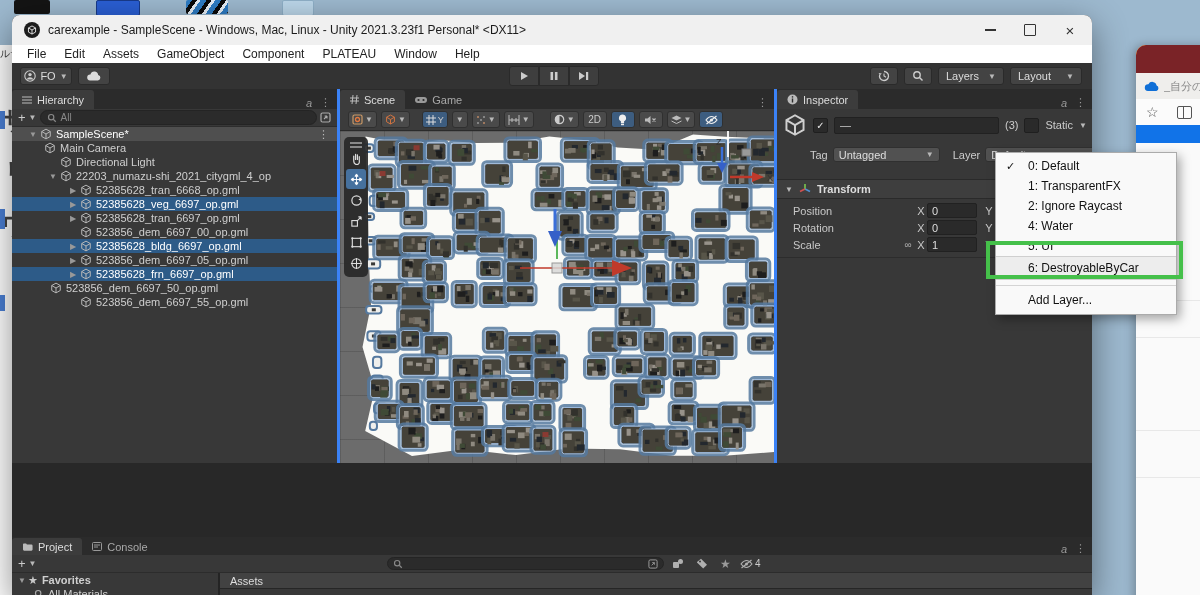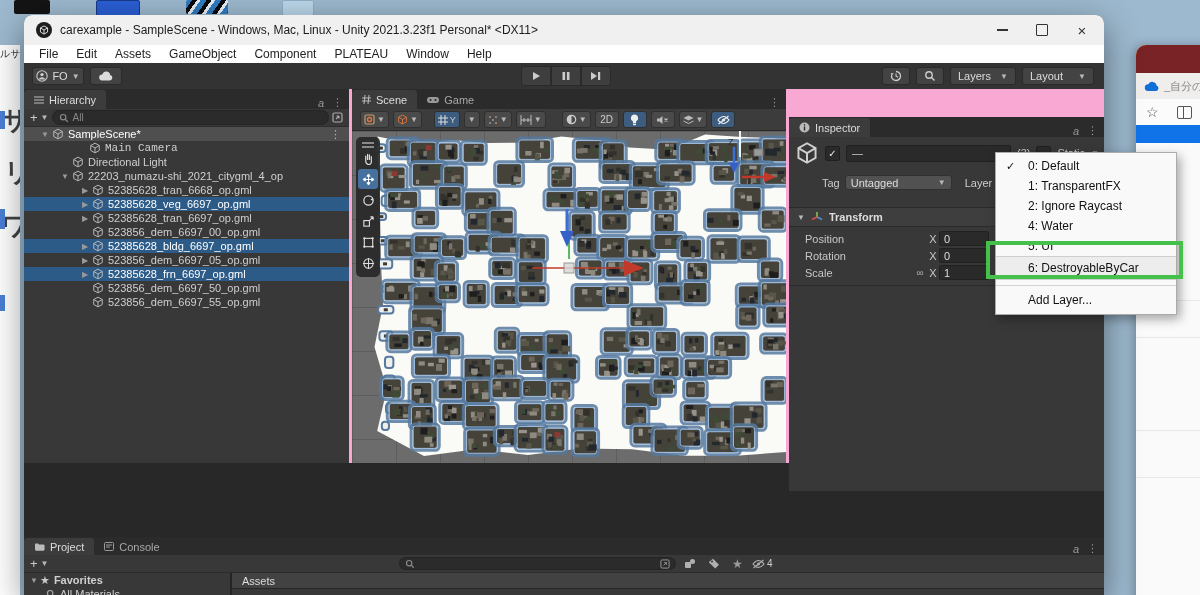--- a/index.html
+++ b/index.html
@@ -25,42 +25,42 @@
   .edge .toolrow{position:absolute;left:0;top:54px;width:100px;height:26px;background:#fbfbfb;display:flex;align-items:center;gap:18px;padding-left:10px;box-sizing:border-box;}
   .edge .star{color:#555;font-size:14px;}
   .edge .splitbox{width:13px;height:11px;border:1.5px solid #555;border-radius:2px;position:relative;}
   .edge .splitbox::after{content:"";position:absolute;left:5px;top:0;width:1.5px;height:11px;background:#555;}
   .edge .bluebar{position:absolute;left:0;top:80px;width:100px;height:18px;background:#1173e8;}
   .edge .content{position:absolute;left:0;top:98px;width:100px;height:452px;background:#fafafa;}
   .edge .snippet{position:absolute;left:74px;top:40px;font-size:13px;color:#222;white-space:nowrap;}
   .edge .snipline{position:absolute;left:70px;top:68px;width:30px;height:1px;background:#d8d8d8;}
   .edge .hline{position:absolute;left:0;width:100px;height:1px;background:#e8e8e8;}
   
-  .uwin{position:absolute;left:24px;top:15px;width:1080px;height:580px;z-index:10;
+  .uwin{position:absolute;left:12px;top:15px;width:1080px;height:580px;z-index:10;
     border-radius:8px 8px 0 0;box-shadow:0 10px 35px rgba(0,0,0,.45);overflow:hidden;background:#282828;}
   .titlebar{position:absolute;left:0;top:0;width:1080px;height:30px;background:#f0f0f0;display:flex;align-items:center;}
   .uicon{width:16px;height:16px;border-radius:50%;background:#1d1d1d;margin-left:12px;flex:none;display:flex;align-items:center;justify-content:center;}
   .title-txt{font-size:12px;color:#1b1b1b;margin-left:8px;white-space:nowrap;}
   .wctl{position:absolute;top:0;height:30px;width:40px;display:flex;align-items:center;justify-content:center;color:#333;}
   .wc-minbar{width:11px;height:1.5px;background:#333;}
   .wc-maxbox{width:10px;height:10px;border:1.5px solid #333;border-radius:1px;}
   .wc-x{font-size:15px;line-height:1;}
   .menubar{position:absolute;left:0;top:30px;width:1080px;height:18px;background:#fff;display:flex;align-items:center;padding-left:6px;box-sizing:border-box;}
   .menu-item{font-size:12px;color:#222;padding:0 9px;}
   
   .utoolbar{position:absolute;left:0;top:48px;width:1080px;height:26px;background:#333333;border-bottom:1px solid #222;}
   .pill{position:absolute;top:4px;height:18px;background:#434343;border:1px solid #2a2a2a;border-radius:3px;
     display:flex;align-items:center;justify-content:center;gap:4px;color:#ddd;font-size:11px;box-sizing:border-box;}
   .dd-caret{font-size:8px;color:#b8b8b8;}
   .playbtn{width:30px;height:20px;background:#3e3e3e;border:1px solid #2a2a2a;display:flex;align-items:center;justify-content:center;box-sizing:border-box;}
   .playwrap{position:absolute;left:497px;top:3px;display:flex;}
   .playwrap .playbtn:first-child{border-radius:3px 0 0 3px;}
   .playwrap .playbtn:last-child{border-radius:0 3px 3px 0;}
   
-  .umain{position:absolute;left:0;top:74px;width:1080px;height:374px;background:#f9a8d4;}
+  .umain{position:absolute;left:0;top:74px;width:1080px;height:374px;background:#3b82f6;}
   .panel{position:absolute;top:0;height:374px;background:#383838;}
   .tabstrip{position:absolute;left:0;top:0;right:0;height:20px;background:#2b2b2b;display:flex;align-items:flex-end;}
   .tab{height:19px;display:flex;align-items:center;gap:5px;padding:0 10px;font-size:11px;color:#a8a8a8;}
   .tab.active{background:#3c3c3c;color:#ddd;border-radius:3px 3px 0 0;}
   .strip-icons{margin-left:auto;display:flex;align-items:center;gap:8px;padding-right:6px;color:#999;font-size:11px;}
   .lockglyph{font-size:11px;color:#999;font-style:italic;}
   .kebab-i{color:#999;font-size:11px;letter-spacing:0;}
   
   .h-toolbar{position:absolute;left:0;top:20px;width:100%;height:18px;background:#383838;border-bottom:1px solid #2d2d2d;
     display:flex;align-items:center;box-sizing:border-box;padding:0 6px;gap:3px;}
@@ -315,21 +315,21 @@
 
             <div class="h-row sel-gray" style="padding-left: 14px;">
               <span class="tri">▼</span>
               <svg class="cube" width="12" height="12" viewBox="0 0 16 16">
                 <use href="#icon-cube"></use>
               </svg>
               <span>SampleScene*</span>
               <span class="kebab">⋮</span>
             </div>
 
-            <div class="h-row" style="padding-left: 51px; font-family: Liberation Mono, monospace;">
+            <div class="h-row" style="padding-left: 18px;">
               <span class="tri"></span>
               <svg class="cube" width="12" height="12" viewBox="0 0 16 16">
                 <use href="#icon-cube"></use>
               </svg>
               <span>Main Camera</span>
               <span class="kebab"></span>
             </div>
 
             <div class="h-row" style="padding-left: 34px;">
               <span class="tri"></span>
@@ -405,21 +405,21 @@
 
             <div class="h-row sel-blue" style="padding-left: 54px;">
               <span class="tri">▶</span>
               <svg class="cube" width="12" height="12" viewBox="0 0 16 16">
                 <use href="#icon-cube"></use>
               </svg>
               <span>52385628_frn_6697_op.gml</span>
               <span class="kebab"></span>
             </div>
 
-            <div class="h-row" style="padding-left: 54px;">
+            <div class="h-row" style="padding-left: 24px;">
               <span class="tri"></span>
               <svg class="cube" width="12" height="12" viewBox="0 0 16 16">
                 <use href="#icon-cube"></use>
               </svg>
               <span>523856_dem_6697_50_op.gml</span>
               <span class="kebab"></span>
             </div>
 
             <div class="h-row" style="padding-left: 54px;">
               <span class="tri"></span>
@@ -1675,21 +1675,21 @@
             <span class="ttool">
                 <svg width="13" height="13" viewBox="0 0 14 14">
                   <circle cx="7" cy="7" r="5" fill="none" stroke="#ddd" stroke-width="1.1"></circle>
                   <path d="M7 1 v12 M1 7 h12" stroke="#ddd" stroke-width="1.1"></path>
                 </svg>
               </span>
           </div>
         </div>
       </div>
 
-      <div class="panel" style="left:765px;width:315px;margin-top:28px;">
+      <div class="panel" style="left:765px;width:315px;">
         <div class="tabstrip">
           <span class="tab active">
             <svg width="11" height="11" viewBox="0 0 11 11">
                 <circle cx="5.5" cy="5.5" r="5" fill="#bbb"></circle>
                 <rect x="4.8" y="4.5" width="1.4" height="4" fill="#2b2b2b"></rect>
                 <rect x="4.8" y="2.2" width="1.4" height="1.4" fill="#2b2b2b"></rect>
               </svg>
             <span>Inspector</span>
           </span>
           <span class="strip-icons">

